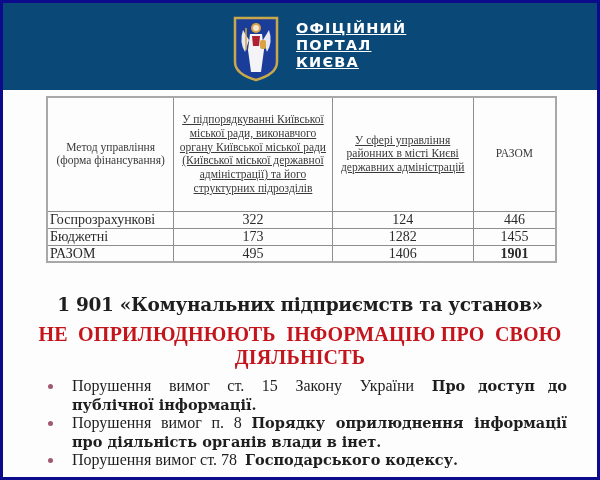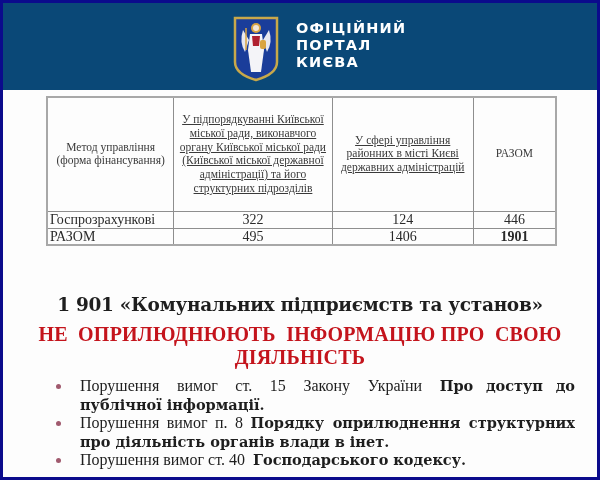--- a/index.html
+++ b/index.html
@@ -11,21 +11,21 @@
     .header {
       position: absolute; left: 0; top: 0; width: 594px; height: 87px;
       background: #0a4877;
     }
     .shield {
       position: absolute; left: 230px; top: 13px; width: 46px; height: 66px;
     }
     .portal-title {
       position: absolute; left: 293px; top: 17px;
       font-family: "DejaVu Sans", sans-serif; font-weight: bold;
-      color: #ffffff; font-size: 14.5px; line-height: 17px; letter-spacing: 1.2px;
+      color: #ffffff; font-size: 14.5px; line-height: 17px; letter-spacing: 1.2px; text-decoration: underline;
     }
     .portal-title div { white-space: nowrap; }
     .content { position: absolute; left: 0; top: 87px; width: 594px; height: 387px; background: #fdfdfd; }
 
     table.stats {
       position: absolute; left: 43px; top: 6px; width: 511px;
       border-collapse: collapse;
       font-family: "Liberation Serif", serif; color: #2a2a2a;
       border: 2px solid #a8a8a8;
     }
@@ -53,21 +53,21 @@
     .h2 { top: 204px; font-size: 18.5px; letter-spacing: -0.3px; }
     .warning {
       position: absolute; left: 0; width: 594px; text-align: center;
       font-family: "Liberation Serif", serif; font-weight: bold; color: #c4141c;
       font-size: 20px; line-height: 23px; letter-spacing: 0.2px;
     }
     .w1 { top: 233px; }
     .w2 { top: 256px; }
 
     ul.violations {
-      position: absolute; left: 52px; top: 287px; width: 520px; list-style: none;
+      position: absolute; left: 44px; top: 287px; width: 520px; list-style: none;
       font-family: "Liberation Serif", serif; color: #1e1e1e;
       font-size: 16px; line-height: 18.5px;
     }
     ul.violations li { position: relative; padding-left: 25px; text-align: justify; }
     ul.violations li .bullet {
       position: absolute; left: 1px; top: 7px; width: 5px; height: 5px; border-radius: 50%;
       background: #a05a6e;
     }
     ul.violations li .b { font-family: "DejaVu Serif", serif; font-weight: bold; font-size: 14.5px; }
     .spread { word-spacing: 6px; }
@@ -106,41 +106,47 @@
         </tr>
       </thead>
       <tbody>
         <tr>
           <td class="label">Госпрозрахункові</td>
           <td>322</td>
           <td>124</td>
           <td>446</td>
         </tr>
         <tr>
+          <td class="label">Бюджетні</td>
+          <td>173</td>
+          <td>1282</td>
+          <td>1455</td>
+        </tr>
+        <tr>
           <td class="label">РАЗОМ</td>
           <td>495</td>
           <td>1406</td>
           <td class="bold">1901</td>
         </tr>
       </tbody>
     </table>
 
     <div class="headline h2">1 901 «Комунальних підприємств та установ»</div>
 
     <div class="warning w1" style="white-space:pre;">НЕ  ОПРИЛЮДНЮЮТЬ  ІНФОРМАЦІЮ ПРО  СВОЮ</div>
     <div class="warning w2">ДІЯЛЬНІСТЬ</div>
 
     <ul class="violations">
       <li>
         <span class="bullet"></span>
         <span class="spread">Порушення вимог ст. 15 Закону України </span><span class="b">Про доступ до публічної інформації.</span>
       </li>
       <li>
         <span class="bullet"></span>
-        <span>Порушення вимог п. 8 </span><span class="b">Порядку оприлюднення структурних про діяльність органів влади в інет.</span>
+        <span>Порушення вимог п. 8 </span><span class="b">Порядку оприлюднення інформації про діяльність органів влади в інет.</span>
       </li>
       <li>
         <span class="bullet"></span>
-        <span style="white-space:pre;">Порушення вимог ст. 40  </span><span class="b">Господарського кодексу.</span>
+        <span style="white-space:pre;">Порушення вимог ст. 78  </span><span class="b">Господарського кодексу.</span>
       </li>
     </ul>
   </div>
 </div>
 
 </body></html>

